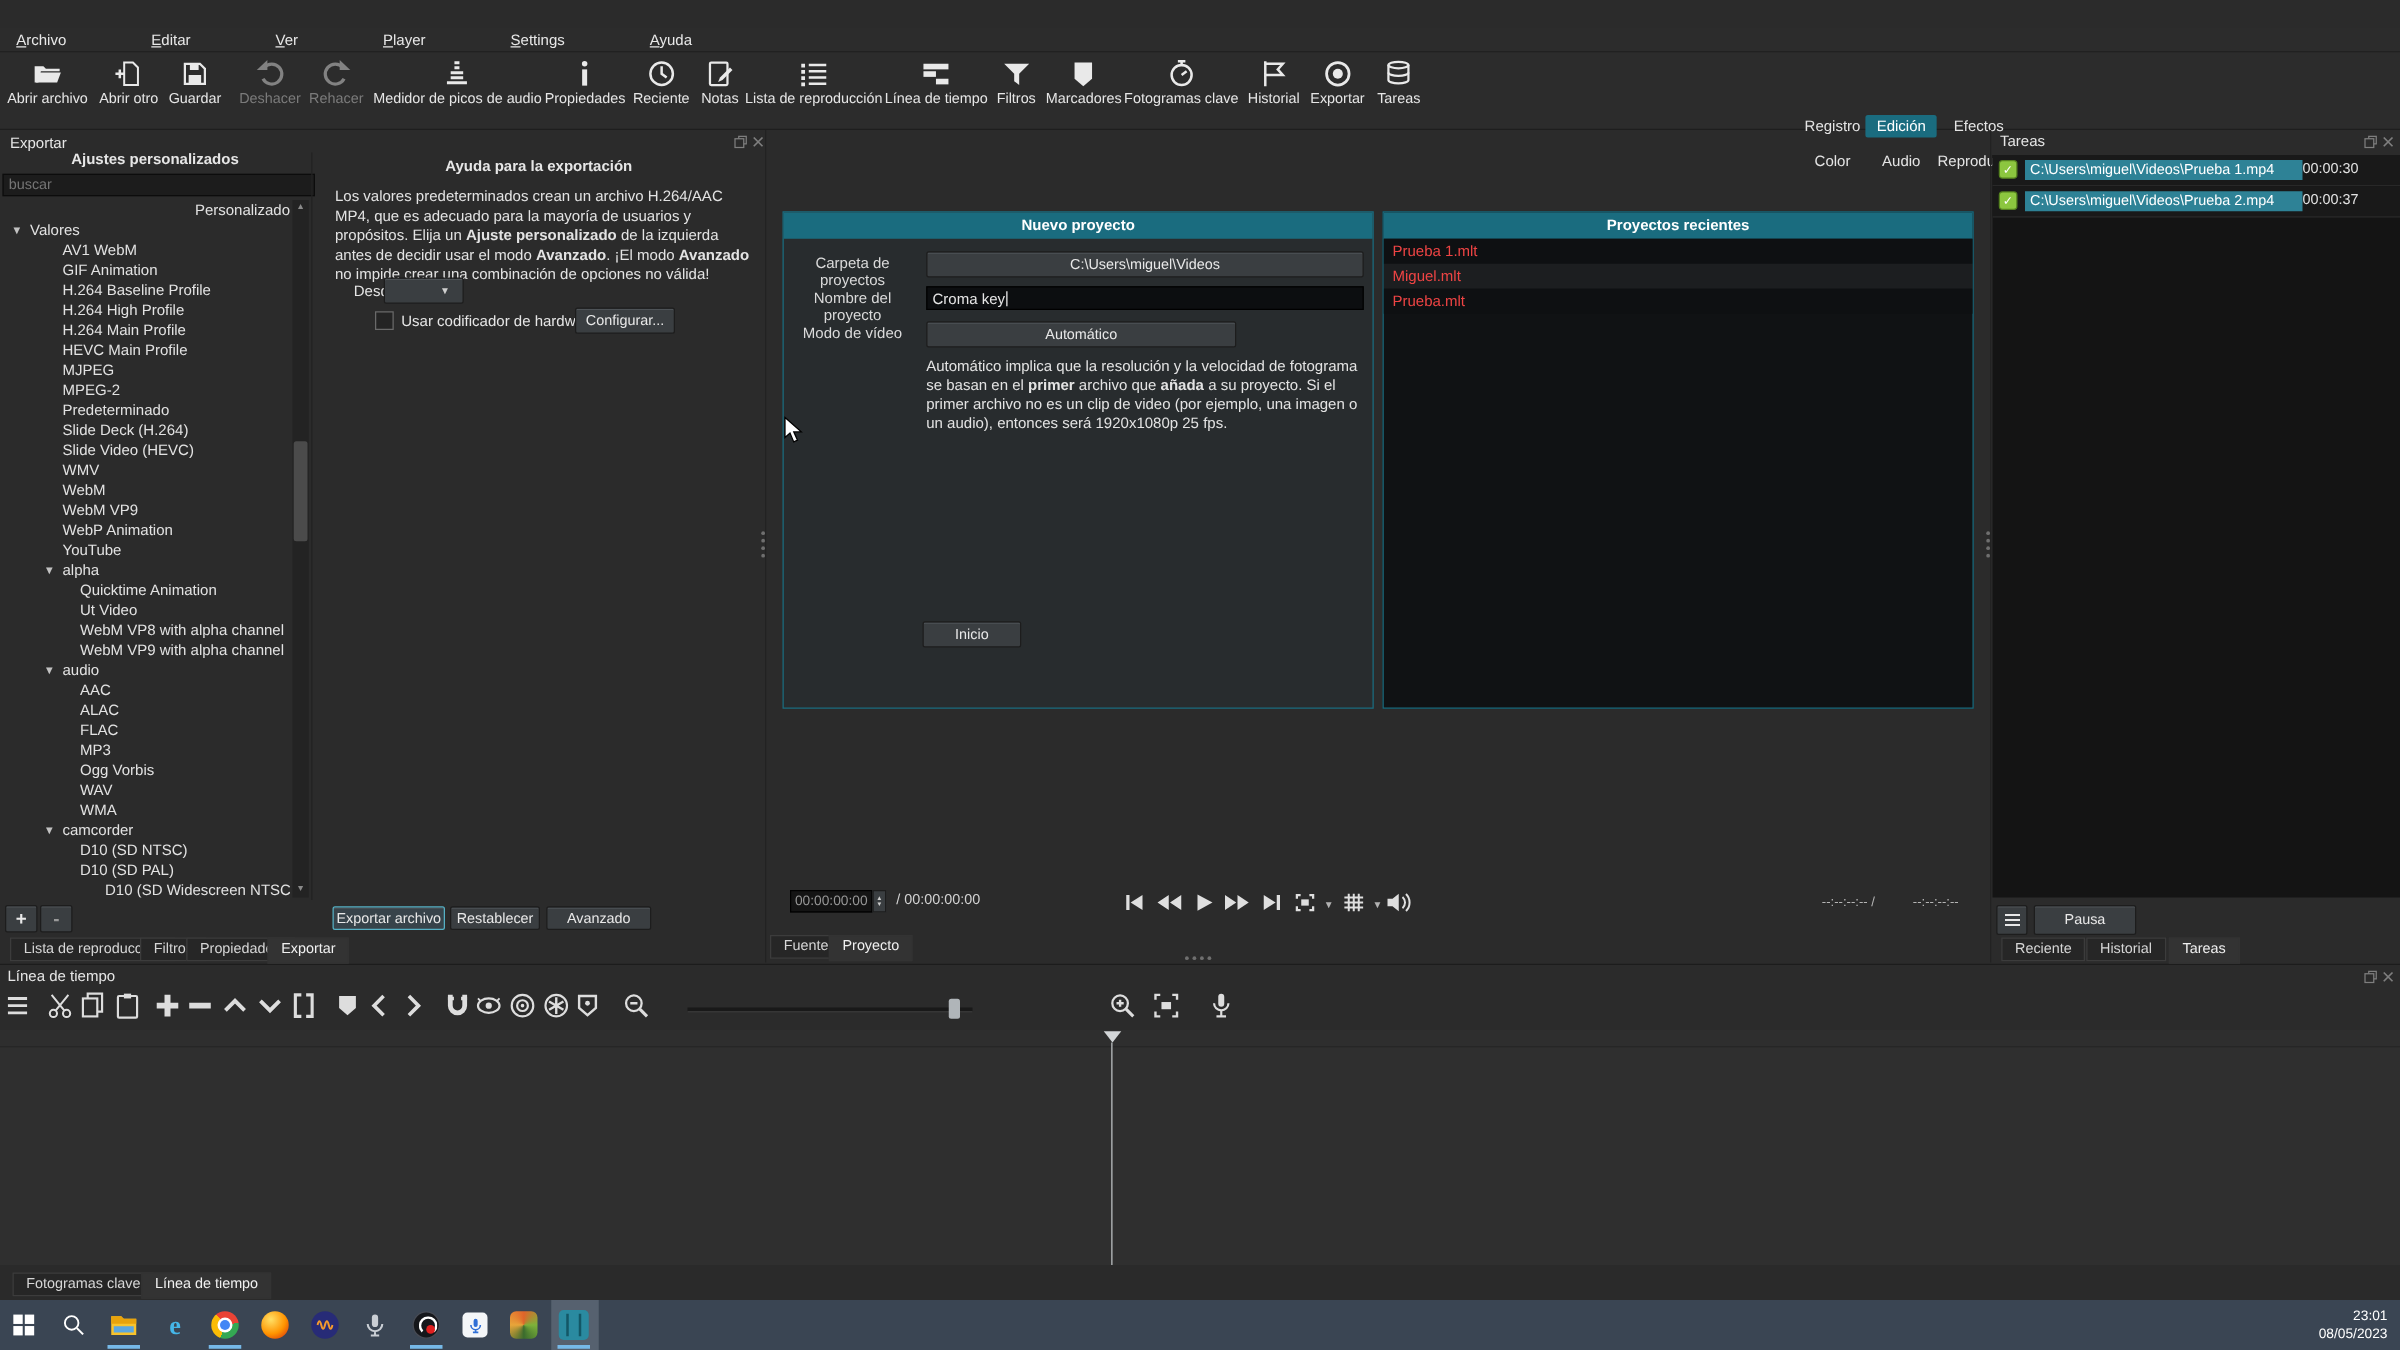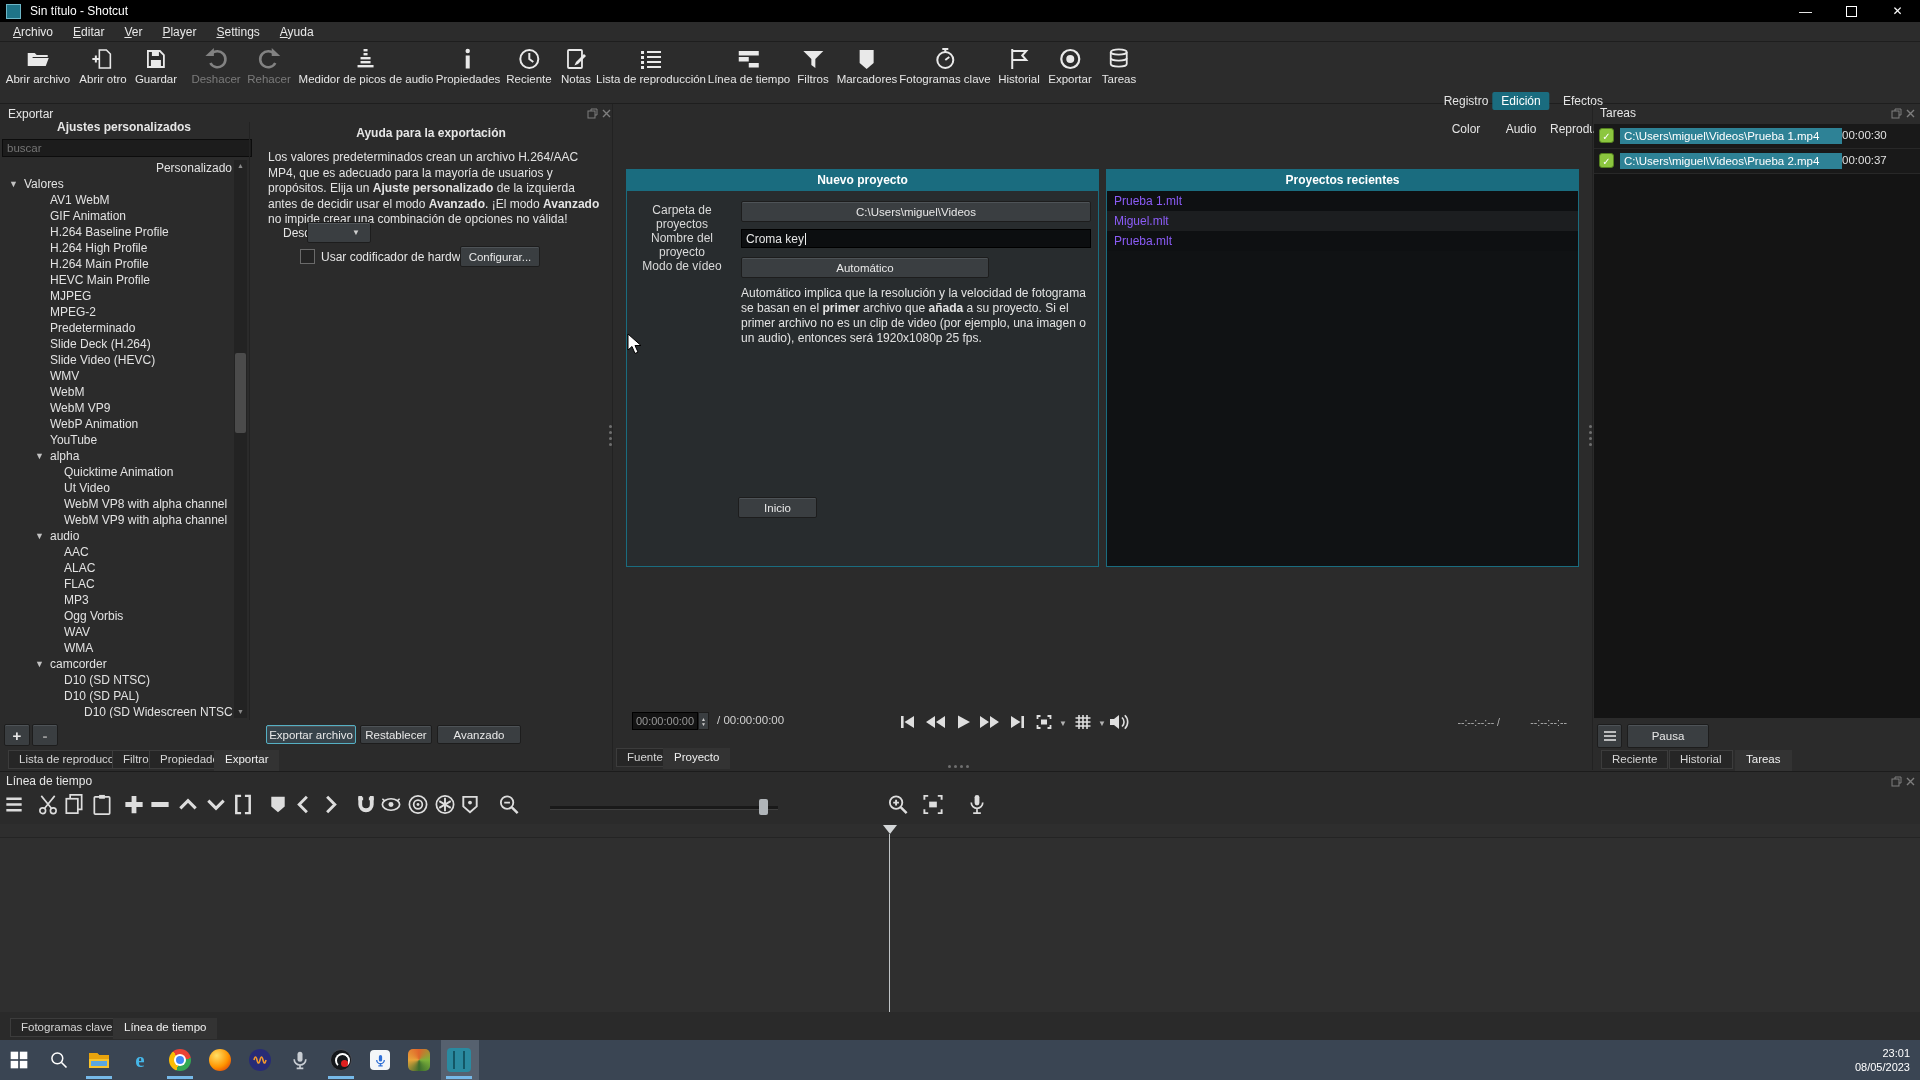--- a/index.html
+++ b/index.html
@@ -10,21 +10,21 @@
   
   .titlebar{position:absolute;left:0;top:0;width:1920px;height:22px;background:#000;display:flex;align-items:center;}
   .app-ico{width:15px;height:15px;margin:0 9px 0 6px;background:#1f7488;border:1px solid #6db6c6;box-sizing:border-box;}
   .title-text{color:#fff;font-size:12px;}
   .win-btn{position:absolute;top:0;width:45px;height:22px;display:flex;align-items:center;justify-content:center;color:#fff;}
   #btn-min{right:92px;font-size:13px;}
   #btn-max{right:46px;}
   #btn-max .sq{width:9px;height:9px;border:1px solid #fff;}
   #btn-close{right:0;font-size:12px;}
   
-  .menubar{position:absolute;left:0;top:22px;width:1920px;height:20px;background:#2c2c2c;display:flex;align-items:center;padding-left:3px;border-bottom:1px solid #1e1e1e;box-sizing:border-box;}
+  .menubar{position:absolute;left:0;top:22px;width:1920px;height:20px;background:#2c2c2c;display:flex;align-items:center;padding-left:3px;border-bottom:1px solid #1e1e1e;box-sizing:border-box;gap:48px;}
   .menu-item{padding:2px 10px;color:#e8e8e8;}
   .menu-item::first-letter{text-decoration:underline;}
   
   .toolbar{position:absolute;left:0;top:42px;width:1920px;height:62px;background:#2c2c2c;border-bottom:1px solid #1e1e1e;box-sizing:border-box;}
   .tb-item{position:absolute;top:5px;transform:translateX(-50%);display:flex;flex-direction:column;align-items:center;white-space:nowrap;}
   .tb-item svg{width:24px;height:24px;}
   .tb-label{font-size:11.5px;margin-top:2px;color:#e6e6e6;}
   .tb-item.disabled .tb-label{color:#7b7b7b;}
   .ws-tab{position:absolute;transform:translateX(-50%);padding:2px 9px;border-radius:2px;color:#e4e4e4;white-space:nowrap;text-align:right;}
   .ws-tab.active{background:#1a6c7f;color:#fff;}
@@ -69,21 +69,21 @@
   #rp-panel{left:1106px;width:473px;background:#101214;}
   .proj-header{height:21px;background:#1a6c7f;color:#fff;font-weight:bold;text-align:center;line-height:21px;}
   .np-label{position:absolute;left:0;width:110px;text-align:center;color:#dadada;}
   #np-folder-btn{left:114px;top:31px;width:348px;height:19px;}
   #np-name-input{position:absolute;left:114px;top:59px;width:344px;height:17px;background:#0c0e10;border:1px solid #000;display:flex;align-items:center;padding-left:4px;}
   #np-name-caret{width:1px;height:12px;background:#f2f2f2;margin-left:1px;}
   #np-mode-btn{left:114px;top:87px;width:246px;height:19px;}
   #np-desc{position:absolute;left:114px;top:116px;width:352px;line-height:15px;color:#e3e3e3;}
   #np-desc b{font-weight:bold;}
   #np-start-btn{left:111px;top:327px;width:77px;height:19px;}
-  .rp-row{height:20px;line-height:20px;padding-left:7px;color:#8b5cf6;font-size:12px;}
+  .rp-row{height:20px;line-height:20px;padding-left:7px;color:#ef4444;font-size:12px;}
   .rp-row.alt{background:#1c1e20;}
   .rp-row.base{background:#0e1012;}
   
   #pl-timecode{left:632px;top:712px;width:64px;height:16px;background:#141414;border:1px solid #000;color:#979797;font-size:11px;display:flex;align-items:center;justify-content:center;}
   #pl-spin{left:698px;top:712px;width:11px;height:18px;background:#3a3e41;border:1px solid #1d1d1d;box-sizing:border-box;display:flex;flex-direction:column;align-items:center;justify-content:center;gap:1px;}
   #pl-spin span{font-size:5px;color:#cdcdcd;line-height:4px;}
   #pl-duration{left:717px;top:714px;color:#d2d2d2;font-size:11.5px;}
   .transport{position:absolute;top:714px;transform:translateX(-50%);}
   .pl-caret{position:absolute;top:719px;font-size:8px;color:#b2b2b2;}
   #pl-inout{left:1400px;top:716px;width:100px;text-align:right;color:#b5b5b5;font-size:10.5px;}
@@ -127,29 +127,20 @@
   .game-o{width:22px;height:22px;border-radius:5px;background:conic-gradient(#e0642a,#7db23a,#3a6b2d,#e8a53a,#e0642a);}
   .sc-o{width:24px;height:24px;border-radius:4px;background:#2a8aa0;position:relative;}
   .sc-o i{position:absolute;top:3px;bottom:3px;width:2px;background:#135766;}
   .ie-e{color:#45b6e8;font-size:21px;font-weight:bold;font-family:"Liberation Serif",serif;}
 </style>
 </head>
 <body>
 
 <div class="window">
 
-  <div class="titlebar">
-    <div class="app-ico"></div>
-    <span class="title-text">Sin título - Shotcut</span>
-    <div class="win-btn" id="btn-min">—</div>
-    <div class="win-btn" id="btn-max">
-        <span class="sq"></span>
-      </div>
-    <div class="win-btn" id="btn-close">✕</div>
-  </div>
 
   <div class="menubar" id="menubar">
       <span class="menu-item">Archivo</span>
       <span class="menu-item">Editar</span>
       <span class="menu-item">Ver</span>
       <span class="menu-item">Player</span>
       <span class="menu-item">Settings</span>
       <span class="menu-item">Ayuda</span>
     </div>
 

